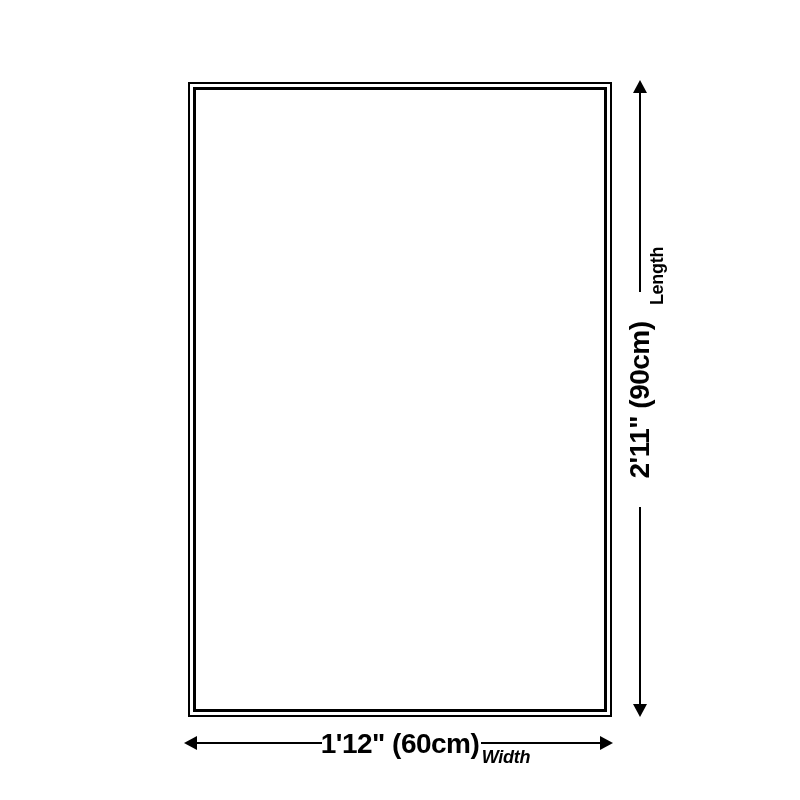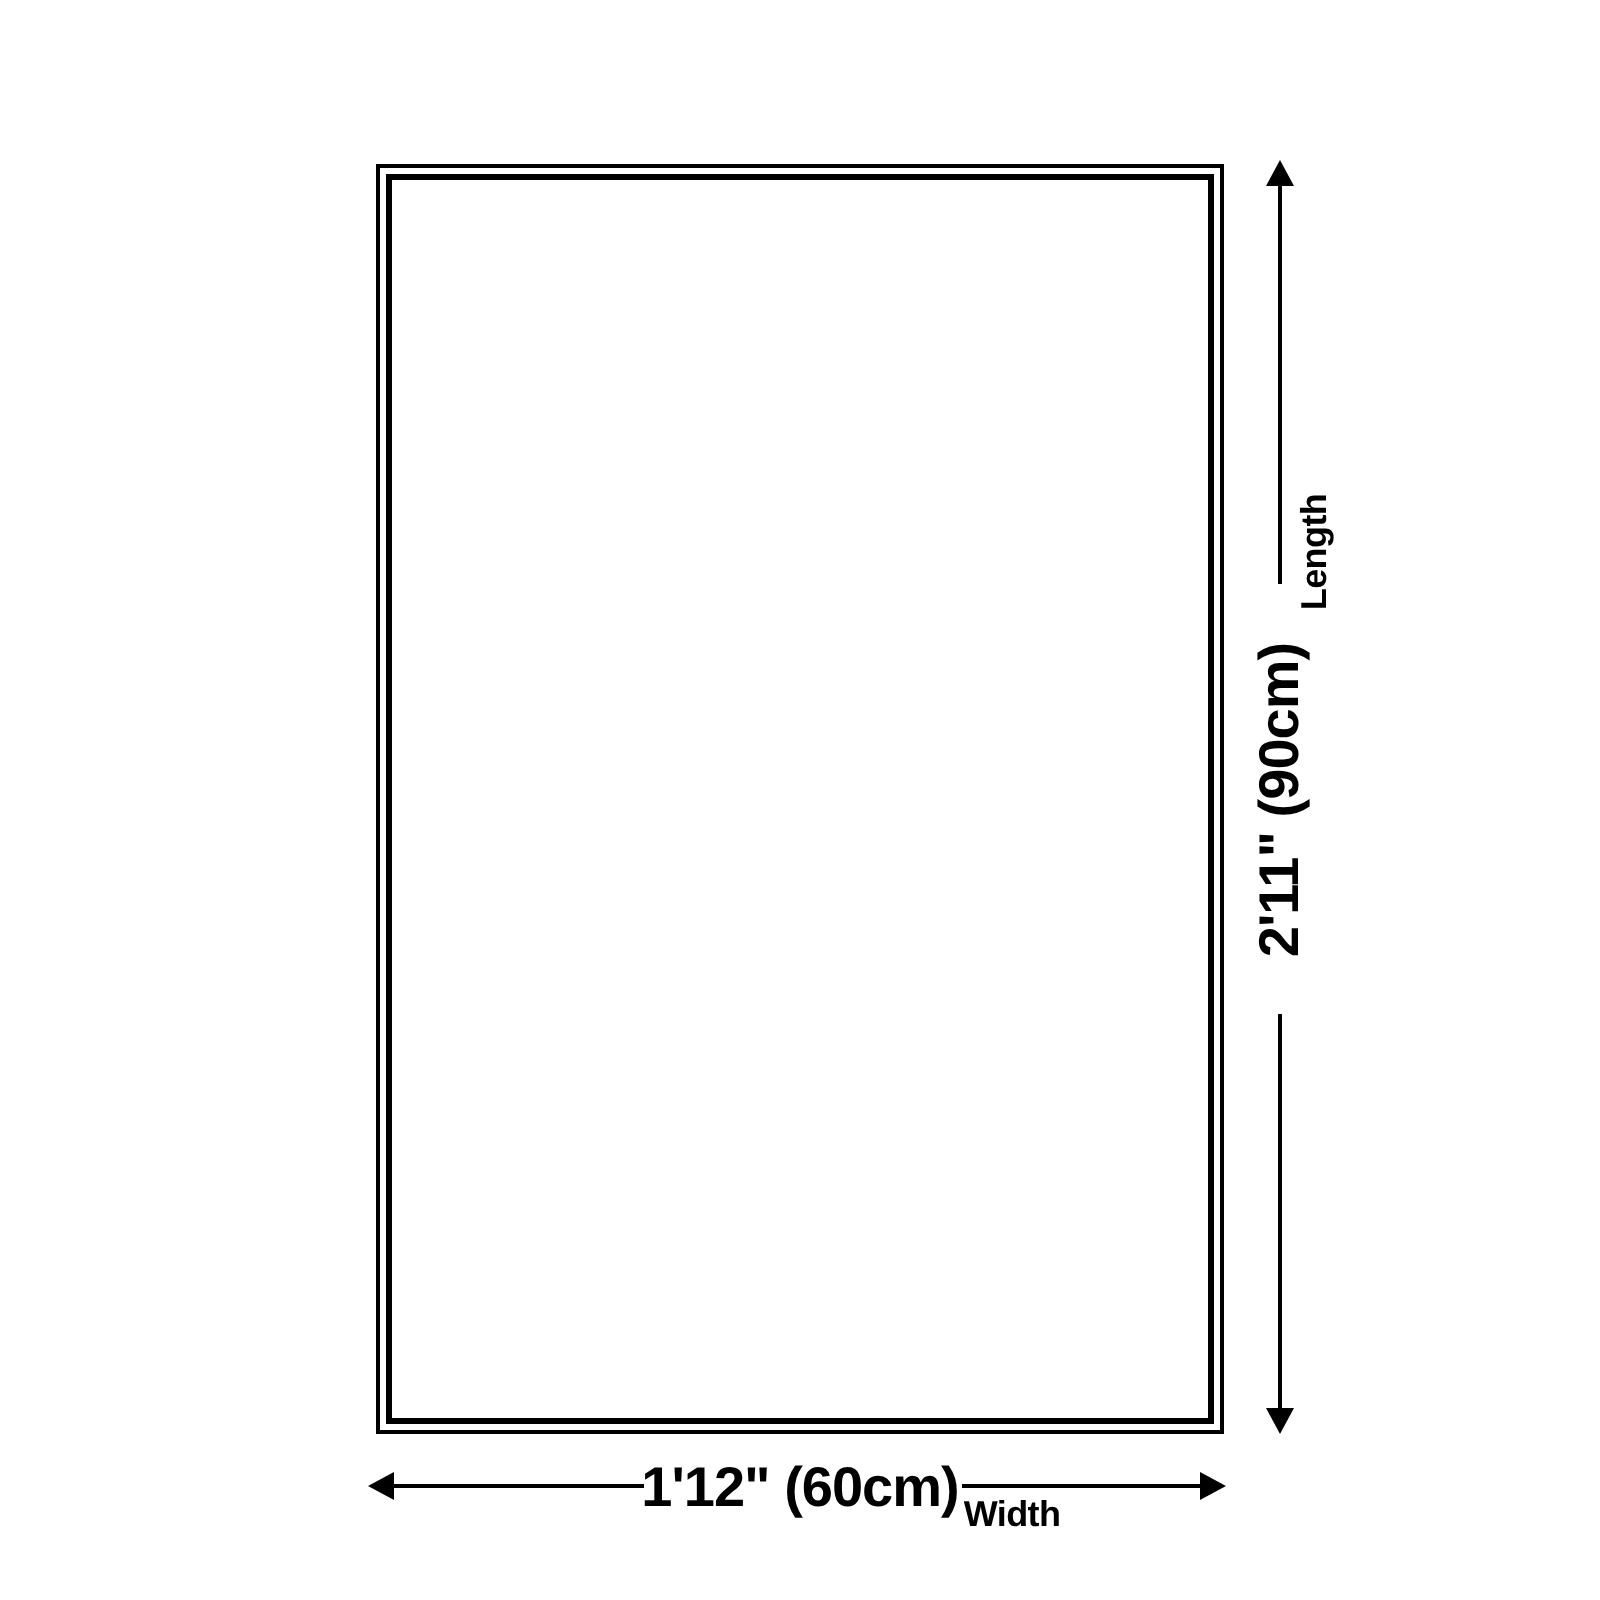--- a/index.html
+++ b/index.html
@@ -113,20 +113,21 @@
   }
   .width-value {
     left: 400px;
     top: 744px;
     transform: translate(-50%, -50%);
   }
   .width-label {
     left: 506px;
     top: 757px;
     transform: translate(-50%, -50%);
+    font-style: italic;
   }
 </style>
 </head>
 <body>
 
 <div class="stage">
 
   <div class="rect-outer">
     <div class="rect-inner"></div>
   </div>

